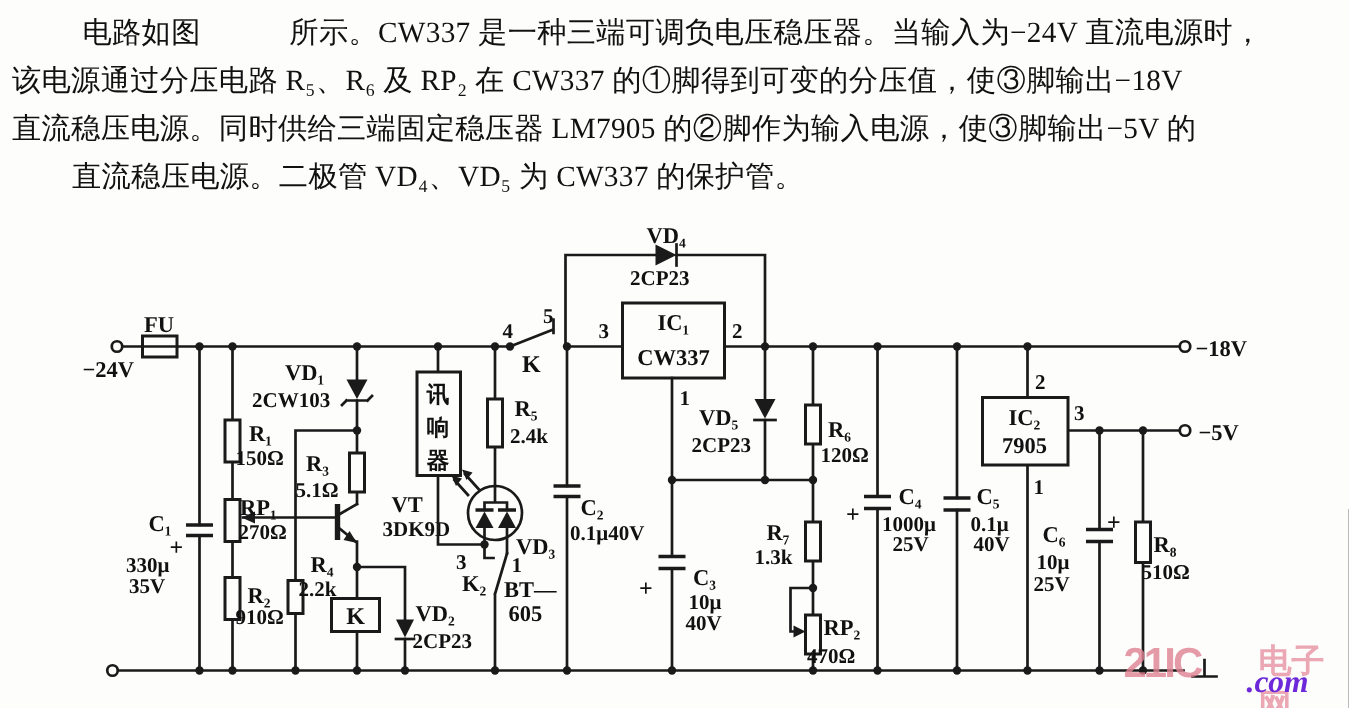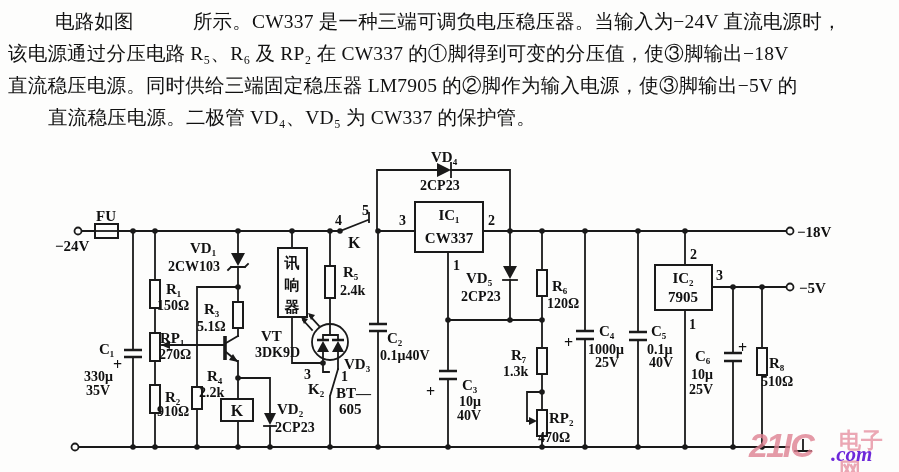--- a/index.html
+++ b/index.html
@@ -15,22 +15,22 @@
   svg .dot{fill:#1a1a1a;stroke:none;}
   svg .term{fill:#fdfdfc;stroke:#1a1a1a;stroke-width:1.8;}
   svg .base{stroke:#1a1a1a;stroke-width:3.6;fill:none;}
   svg text{font-family:"Liberation Serif","DejaVu Serif",serif;font-weight:bold;
            fill:#111;font-size:15px;}
   svg text.v{font-size:14px;}
   svg text.mid{text-anchor:middle;}
   svg text.cjk{font-size:15px;text-anchor:middle;}
   svg text.big{font-size:16px;}
   .wm{position:absolute;right:2px;bottom:2px;width:150px;height:50px;pointer-events:none;}
-  .wm .t1{position:absolute;left:2px;top:6px;font-size:34px;font-weight:bold;
-          font-style:italic;color:#df8292;opacity:.8;font-family:"Liberation Sans",sans-serif;letter-spacing:-2px;}
+  .wm .t1{position:absolute;left:2px;top:6px;font-size:28px;font-weight:bold;
+          color:#df8292;opacity:.8;font-family:"Liberation Sans",sans-serif;letter-spacing:-2px;}
   .wm .t2{position:absolute;left:92px;top:6px;font-size:22px;font-weight:bold;color:#eba7b4;
           font-family:"Liberation Sans",sans-serif;}
   .wm .t3{position:absolute;left:84px;top:22px;font-size:21px;font-style:italic;color:#6d28d9;
           font-family:"Liberation Serif",serif;font-weight:bold;}
 </style>
 </head>
 <body>
 
 <div class="screen">
 

